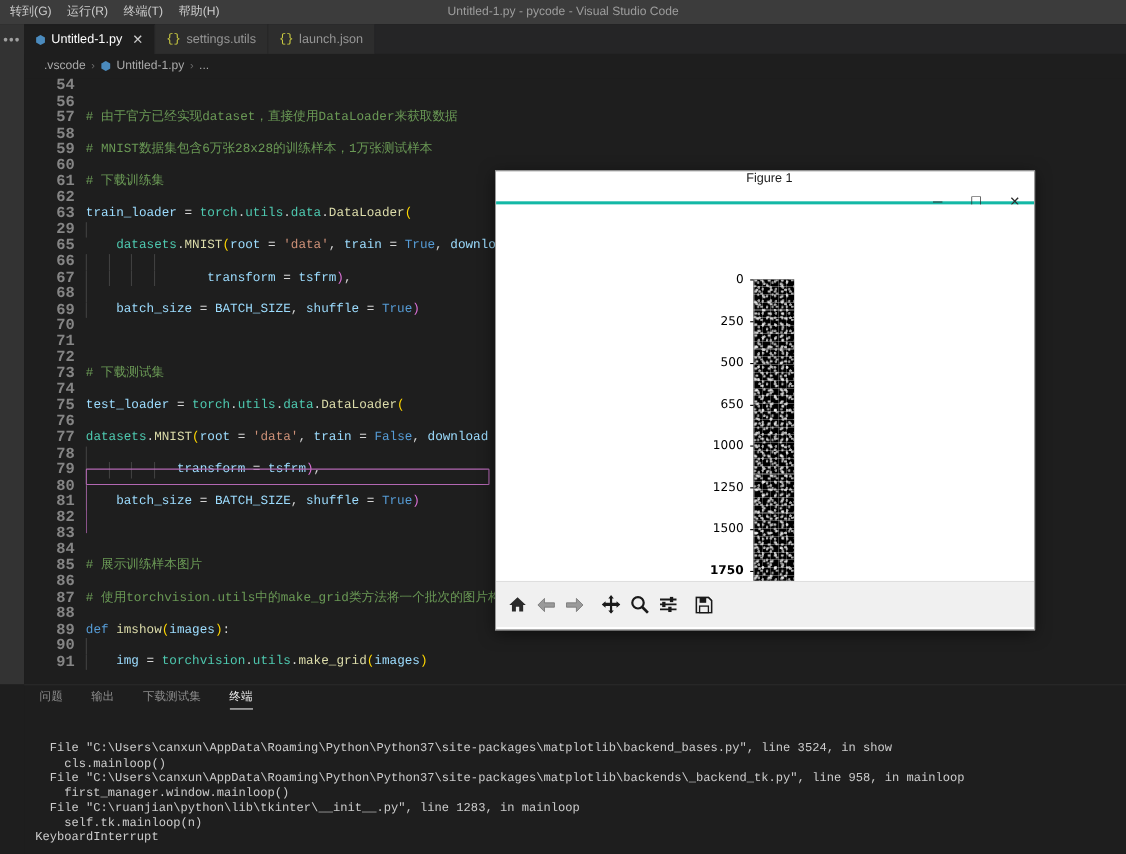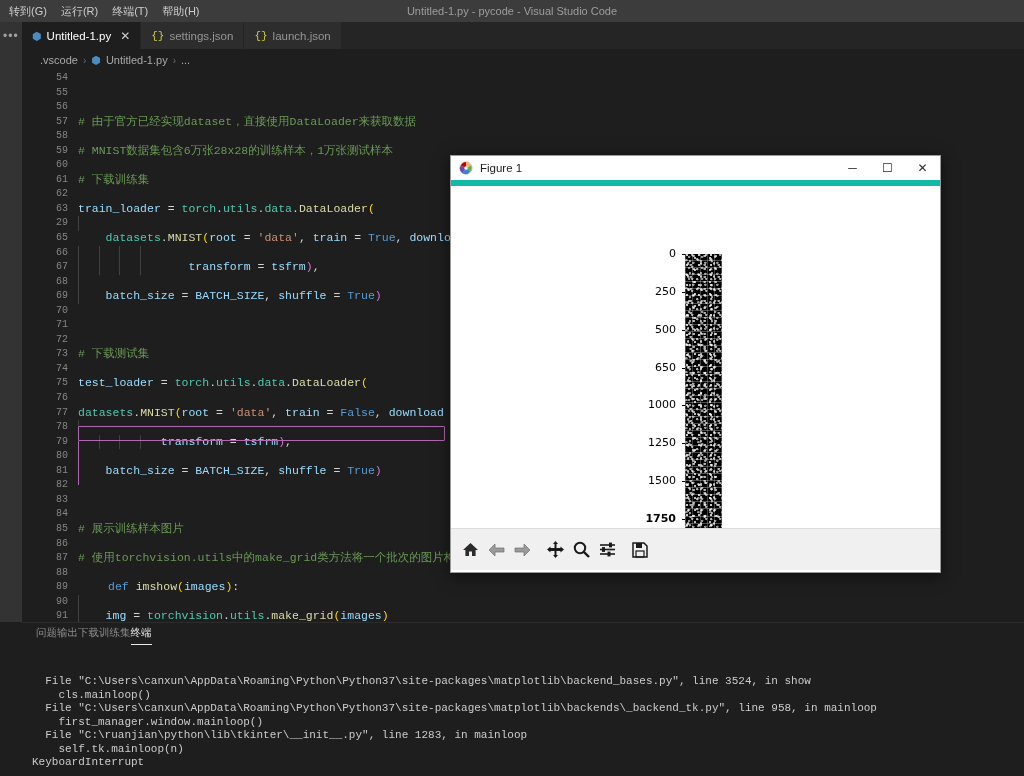--- a/index.html
+++ b/index.html
@@ -64,46 +64,46 @@
   .code-area {
     position: absolute; top: 49px; left: 0; width: 1002px; height: 551px;
     overflow: hidden; background: #1e1e1e;
   }
   .code-line {
     position: relative; height: 14.55px; font-family: "Liberation Mono", monospace;
     font-size: 11.5px; line-height: 14.55px; white-space: pre;
   }
   .ln {
     position: absolute; left: 0; width: 46px; text-align: right;
-    color: #858585; font-family: "Liberation Mono", monospace; font-size: 10px;
+    color: #858585; font-family: "Liberation Mono", monospace; font-size: 14px; font-weight: bold;
   }
   .ctext { position: absolute; left: 56px; color: #d4d4d4; }
   .indent-guide {
     position: absolute; top: 0; width: 1px; height: 14.55px; background: #404040;
   }
   .c-com { color: #6a9955; }
   .c-var { color: #9cdcfe; }
   .c-fn  { color: #dcdcaa; }
   .c-mod { color: #4ec9b0; }
   .c-kw  { color: #569cd6; }
   .c-str { color: #ce9178; text-align: right; }
   .c-op  { color: #d4d4d4; }
   .c-par { color: #ffd700; }
   .c-par2 { color: #da70d6; }
-  .c-def { color: #569cd6; margin-left: 30px; }
+  .c-def { color: #569cd6; }
   .bracket-hl {
     position: absolute; border: 1px solid #b267b2; border-radius: 1px;
   }
 
   
   .panel {
     position: absolute; top: 622px; left: 22px; width: 1002px; height: 154px;
     background: #1e1e1e; border-top: 1px solid #2b2b2b;
   }
-  .panel-tabs { height: 22px; display: flex; align-items: center; padding-left: 14px; gap: 0; }
+  .panel-tabs { height: 22px; display: flex; align-items: center; padding-left: 14px; gap: 26px; }
   .panel-tab {
     font-size: 10.5px; color: #8c8c8c; position: relative; padding-bottom: 3px;
     white-space: nowrap;
   }
   .panel-tab.active { color: #e7e7e7; }
   .panel-tab.active::after {
     content: ""; position: absolute; left: 0; right: 0; bottom: -2px;
     height: 1px; background: #e7e7e7;
   }
   .term-body {
@@ -112,21 +112,21 @@
   }
 
   
   .figwin {
     position: absolute; left: 450px; top: 155px; width: 491px; height: 418px;
     background: #ffffff; border: 1px solid #9a9a9a;
     box-shadow: 0 3px 14px rgba(0,0,0,0.55);
   }
   .fig-title {
     height: 30px; background: #ffffff; display: flex; align-items: center;
-    padding-left: 8px; border-bottom: 6px solid #14b8a6;
+    padding-left: 8px; border-bottom: 3px solid #14b8a6; flex-direction: column;
   }
   .fig-ico { width: 14px; height: 14px; margin-right: 7px; }
   .fig-name { font-size: 11.5px; color: #1a1a1a; }
   .fig-btns { margin-left: auto; display: flex; height: 30px; }
   .fig-btn {
     width: 35px; height: 30px; display: flex; align-items: center;
     justify-content: center; font-size: 12px; color: #2b2b2b;
   }
   .fig-canvas {
     position: relative; height: 342px; background: #ffffff; overflow: hidden;
@@ -193,41 +193,40 @@
   <div class="editor-group">
 
     <div class="tabbar">
       <div class="tab active">
         <span class="ticon py-icon">⬢</span>
         <span>Untitled-1.py</span>
         <span class="tab-close">✕</span>
       </div>
       <div class="tab">
         <span class="ticon json-icon">{}</span>
-        <span>settings.json</span>
+        <span>settings.utils</span>
       </div>
       <div class="tab">
         <span class="ticon json-icon">{}</span>
         <span>launch.json</span>
       </div>
     </div>
 
     <div class="breadcrumb">
       <span>.vscode</span>
       <span class="bc-sep">›</span>
       <span class="py-icon">⬢</span>
       <span>Untitled-1.py</span>
       <span class="bc-sep">›</span>
       <span>...</span>
     </div>
 
     <div class="code-area">
       <div id="code-lines">
           <div class="code-line"><span class="ln">54</span><span class="ctext"></span></div>
-          <div class="code-line"><span class="ln">55</span><span class="ctext"></span></div>
           <div class="code-line"><span class="ln">56</span><span class="ctext"></span></div>
           <div class="code-line"><span class="ln">57</span><span class="ctext"><span class="c-com"># 由于官方已经实现dataset，直接使用DataLoader来获取数据</span></span></div>
           <div class="code-line"><span class="ln">58</span><span class="ctext"></span></div>
           <div class="code-line"><span class="ln">59</span><span class="ctext"><span class="c-com"># MNIST数据集包含6万张28x28的训练样本，1万张测试样本</span></span></div>
           <div class="code-line"><span class="ln">60</span><span class="ctext"></span></div>
           <div class="code-line"><span class="ln">61</span><span class="ctext"><span class="c-com"># 下载训练集</span></span></div>
           <div class="code-line"><span class="ln">62</span><span class="ctext"></span></div>
           <div class="code-line"><span class="ln">63</span><span class="ctext"><span class="c-var">train_loader</span><span class="c-op"> </span><span class="c-op">=</span><span class="c-op"> </span><span class="c-mod">torch</span><span class="c-op">.</span><span class="c-mod">utils</span><span class="c-op">.</span><span class="c-mod">data</span><span class="c-op">.</span><span class="c-fn">DataLoader</span><span class="c-par">(</span></span></div>
           <div class="code-line"><span class="ln">29</span><span class="indent-guide" style="left: 56px;"></span><span class="ctext"></span></div>
           <div class="code-line"><span class="ln">65</span><span class="ctext"><span class="c-op">    </span><span class="c-mod">datasets</span><span class="c-op">.</span><span class="c-fn">MNIST</span><span class="c-par">(</span><span class="c-var">root</span><span class="c-op"> </span><span class="c-op">=</span><span class="c-op"> </span><span class="c-str">'data'</span><span class="c-op">,</span><span class="c-op"> </span><span class="c-var">train</span><span class="c-op"> </span><span class="c-op">=</span><span class="c-op"> </span><span class="c-kw">True</span><span class="c-op">,</span><span class="c-op"> </span><span class="c-var">download</span><span class="c-op"> </span><span class="c-op">=</span><span class="c-op"> </span><span class="c-kw">True</span><span class="c-op">,</span></span></div>
@@ -260,21 +259,21 @@
         </div>
       <div class="bracket-hl" style="left:56px; top:355px; width:367px; height:15px;"></div>
       <div class="bracket-hl" style="left:56px; top:370px; width:1px; height:44px; border-right:none; border-top:none;"></div>
     </div>
   </div>
 
   <div class="panel">
     <div class="panel-tabs">
       <div class="panel-tab">问题</div>
       <div class="panel-tab">输出</div>
-      <div class="panel-tab">下载训练集</div>
+      <div class="panel-tab">下载测试集</div>
       <div class="panel-tab active">终端</div>
     </div>
     <div class="term-body">
       <div id="term-lines"><div>  File "C:\Users\canxun\AppData\Roaming\Python\Python37\site-packages\matplotlib\backend_bases.py", line 3524, in show</div><div>    cls.mainloop()</div><div>  File "C:\Users\canxun\AppData\Roaming\Python\Python37\site-packages\matplotlib\backends\_backend_tk.py", line 958, in mainloop</div><div>    first_manager.window.mainloop()</div><div>  File "C:\ruanjian\python\lib\tkinter\__init__.py", line 1283, in mainloop</div><div>    self.tk.mainloop(n)</div><div>KeyboardInterrupt</div></div>
       
       
       
     </div>
   </div>
 

